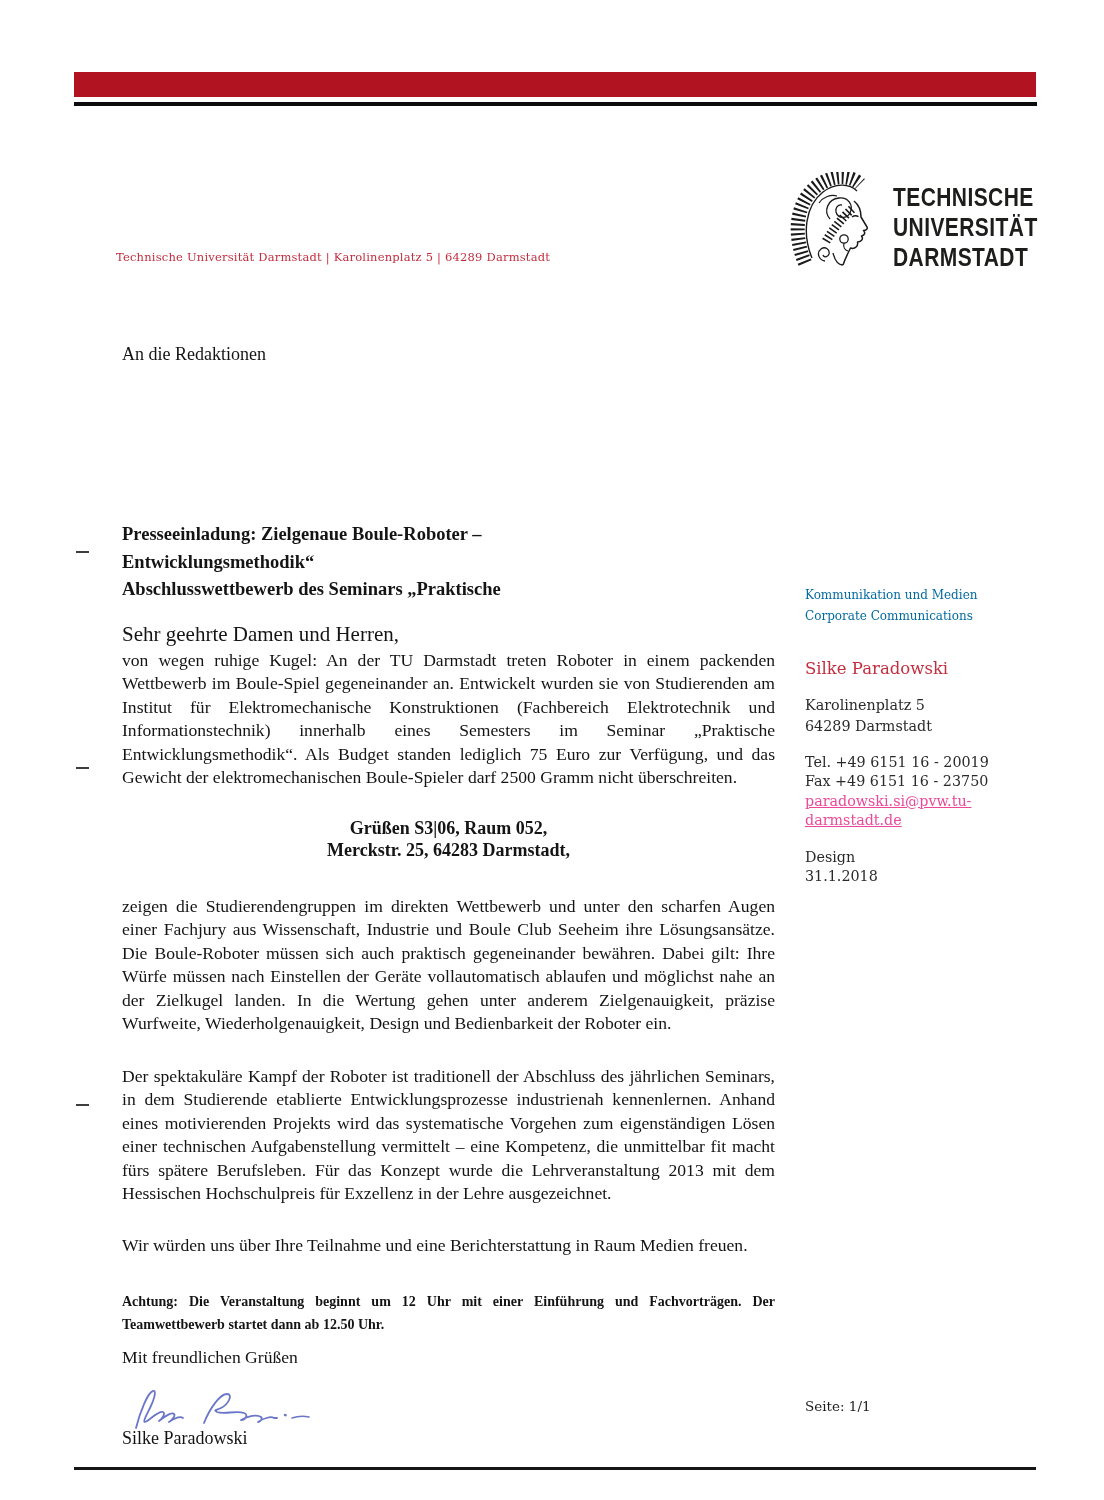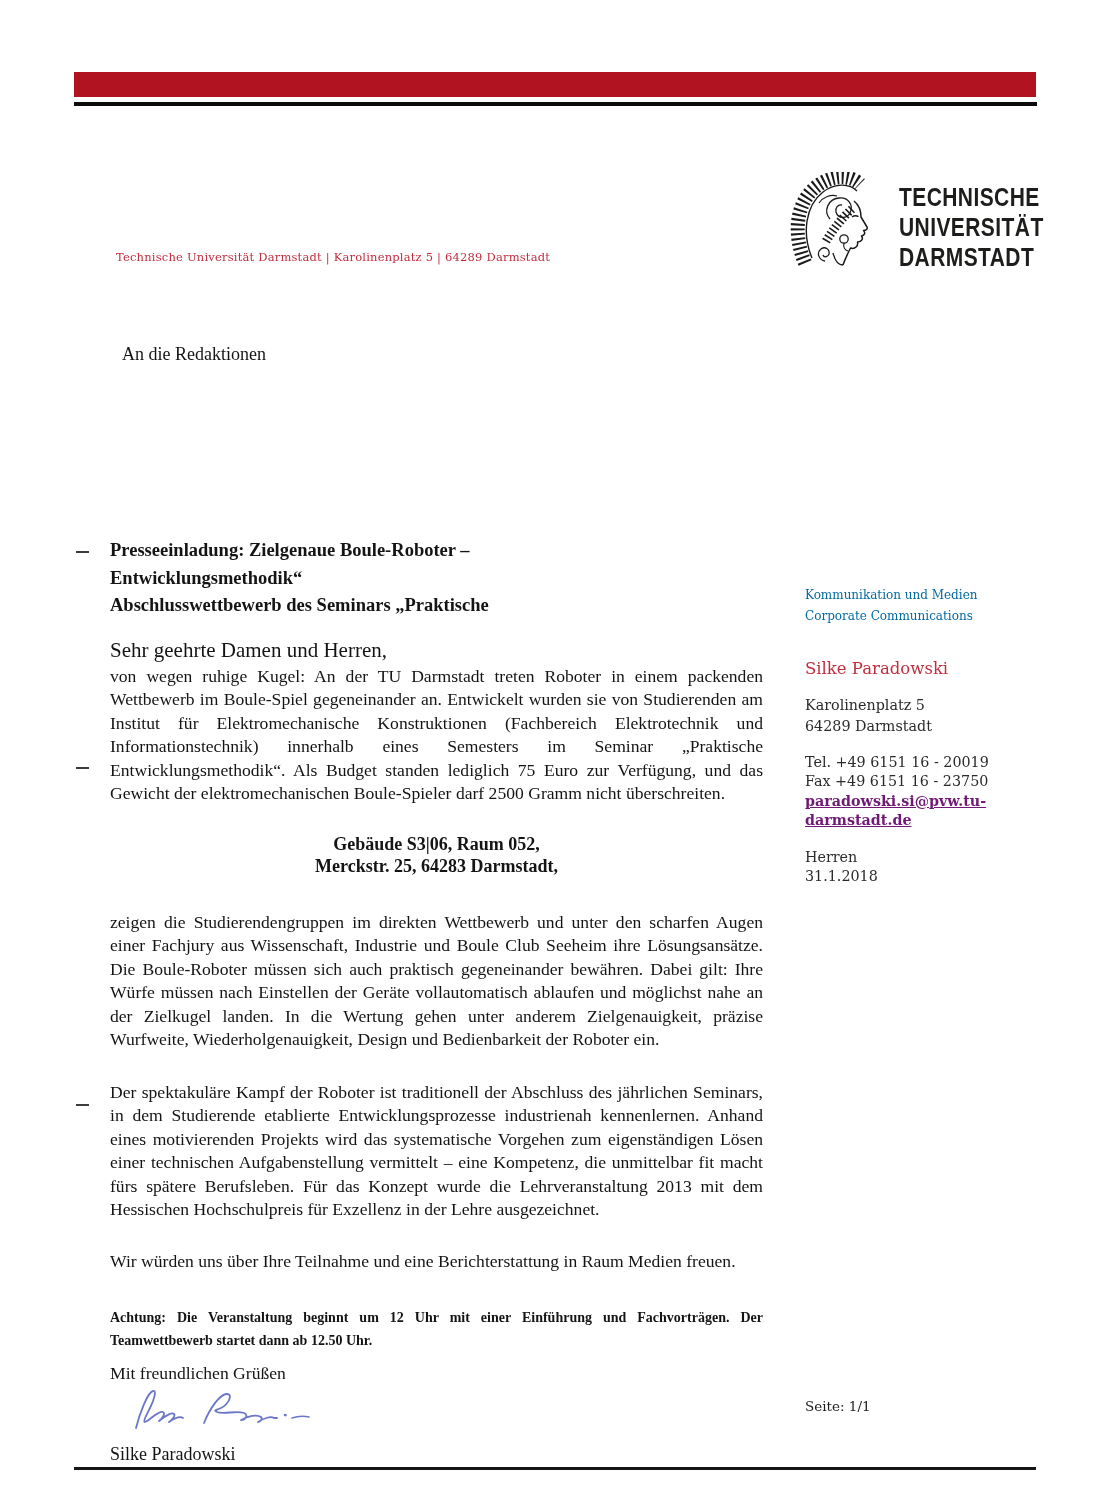--- a/index.html
+++ b/index.html
@@ -9,54 +9,54 @@
     height:1500px;
     background:#ffffff;
     font-family:"Liberation Serif", serif;
     color:#141414;
     overflow:hidden;
   }
   
   .red-bar{position:absolute;left:74px;top:72px;width:962px;height:25px;background:#b11320;}
   .black-bar{position:absolute;left:74px;top:102px;width:963px;height:4px;background:#0b0b0b;}
   
-  .logo{position:absolute;left:789px;top:166px;width:252px;height:120px;display:flex;align-items:flex-start;gap:6px;}
+  .logo{position:absolute;left:789px;top:166px;width:252px;height:120px;display:flex;align-items:flex-start;}
   .logo-athena{flex:0 0 auto;margin-top:6px;}
   .logo-text{margin-left:12px;margin-top:16px;font-family:"Liberation Sans", sans-serif;
     font-size:25px;font-weight:600;line-height:30px;letter-spacing:0.5px;color:#1d1d1b;
     transform:scaleX(0.84);transform-origin:left top;white-space:nowrap;}
   
   .sender-line{position:absolute;left:116px;top:250px;font-family:"DejaVu Serif", serif;
     font-size:11.5px;color:#c22e3f;letter-spacing:0.2px;}
   
   .recipient{position:absolute;left:122px;top:344px;font-size:18px;}
   
   .fold-mark{position:absolute;left:76px;width:13px;height:0;border-top:2px solid #3d3d3d;}
   .fm1{top:551px;} .fm2{top:767px;} .fm3{top:1104px;}
   
-  .main-block{position:absolute;left:110px;width:653px;margin-top:16px;}
+  .main-block{position:absolute;left:122px;width:653px;}
   .subject{top:521px;font-size:18.5px;font-weight:bold;line-height:27.5px;}
   .salutation{top:622px;font-size:21px;}
   .para{font-size:17.6px;line-height:23.4px;text-align:justify;}
   .p1{top:649px;}
   .event{top:817px;font-size:18px;font-weight:bold;line-height:22px;text-align:center;}
   .p2{top:895px;}
   .p3{top:1065px;}
   .p4{top:1234px;}
   .notice{top:1290px;font-size:14px;font-weight:bold;line-height:23.4px;text-align:justify;}
   .closing{top:1347px;font-size:17.6px;}
   .signature{position:absolute;left:128px;top:1382px;}
   .signer{top:1428px;font-size:18px;}
   
   .side{position:absolute;left:805px;width:238px;font-family:"DejaVu Serif", serif;color:#2a2a2a;}
   .side-dept{top:585px;font-size:12px;line-height:20.5px;color:#0369a1;}
   .side-name{top:659px;font-size:16.5px;color:#c22e3f;}
   .side-addr{top:695px;font-size:14.3px;line-height:20.5px;}
   .side-phones{top:753px;font-size:14.3px;line-height:19.3px;}
-  .side-phones a{color:#701a75;text-decoration:underline;cursor:pointer;font-weight:bold;}
+  .side-phones a{color:#ec4899;text-decoration:underline;cursor:pointer;}
   .side-datum{top:848px;font-size:14.3px;line-height:19px;}
   .page-label{position:absolute;left:805px;top:1398px;font-family:"DejaVu Serif", serif;
     font-size:13.5px;color:#1c1c1c;}
   
   .bottom-line{position:absolute;left:74px;top:1467px;width:962px;height:2.5px;background:#161616;}
 </style>
 </head>
 <body>
 
 <div class="page">
@@ -108,21 +108,21 @@
     <div>Presseeinladung: Zielgenaue Boule-Roboter –</div>
     <div>Entwicklungsmethodik“</div>
     <div>Abschlusswettbewerb des Seminars „Praktische</div>
   </div>
 
   <div class="main-block salutation">Sehr geehrte Damen und Herren,</div>
 
   <div class="main-block para p1">von wegen ruhige Kugel: An der TU Darmstadt treten Roboter in einem packenden Wettbewerb im Boule-Spiel gegeneinander an. Entwickelt wurden sie von Studierenden am Institut für Elektromechanische Konstruktionen (Fachbereich Elektrotechnik und Informationstechnik) innerhalb eines Semesters im Seminar „Praktische Entwicklungsmethodik“. Als Budget standen lediglich 75 Euro zur Verfügung, und das Gewicht der elektromechanischen Boule-Spieler darf 2500 Gramm nicht überschreiten.</div>
 
   <div class="main-block event">
-    <div>Gebäude S3|06, Raum 052,</div>
+    <div>Grüßen S3|06, Raum 052,</div>
     <div>Merckstr. 25, 64283 Darmstadt,</div>
   </div>
 
   <div class="main-block para p2">zeigen die Studierendengruppen im direkten Wettbewerb und unter den scharfen Augen einer Fachjury aus Wissenschaft, Industrie und Boule Club Seeheim ihre Lösungsansätze. Die Boule-Roboter müssen sich auch praktisch gegeneinander bewähren. Dabei gilt: Ihre Würfe müssen nach Einstellen der Geräte vollautomatisch ablaufen und möglichst nahe an der Zielkugel landen. In die Wertung gehen unter anderem Zielgenauigkeit, präzise Wurfweite, Wiederholgenauigkeit, Design und Bedienbarkeit der Roboter ein.</div>
 
   <div class="main-block para p3">Der spektakuläre Kampf der Roboter ist traditionell der Abschluss des jährlichen Seminars, in dem Studierende etablierte Entwicklungsprozesse industrienah kennenlernen. Anhand eines motivierenden Projekts wird das systematische Vorgehen zum eigenständigen Lösen einer technischen Aufgabenstellung vermittelt – eine Kompetenz, die unmittelbar fit macht fürs spätere Berufsleben. Für das Konzept wurde die Lehrveranstaltung 2013 mit dem Hessischen Hochschulpreis für Exzellenz in der Lehre ausgezeichnet.</div>
 
   <div class="main-block para p4">Wir würden uns über Ihre Teilnahme und eine Berichterstattung in Raum Medien freuen.</div>
 
   <div class="main-block notice">Achtung: Die Veranstaltung beginnt um 12 Uhr mit einer Einführung und Fachvorträgen. Der Teamwettbewerb startet dann ab 12.50 Uhr.</div>
@@ -154,21 +154,21 @@
     <div>64289 Darmstadt</div>
   </div>
 
   <div class="side side-phones">
     <div>Tel. +49 6151 16 - 20019</div>
     <div>Fax +49 6151 16 - 23750</div>
     <div><a>paradowski.si@pvw.tu-darmstadt.de</a></div>
   </div>
 
   <div class="side side-datum">
-    <div>Herren</div>
+    <div>Design</div>
     <div>31.1.2018</div>
   </div>
 
   <div class="page-label">Seite: 1/1</div>
 
   <div class="bottom-line"></div>
 
 </div>
 
 </body></html>

